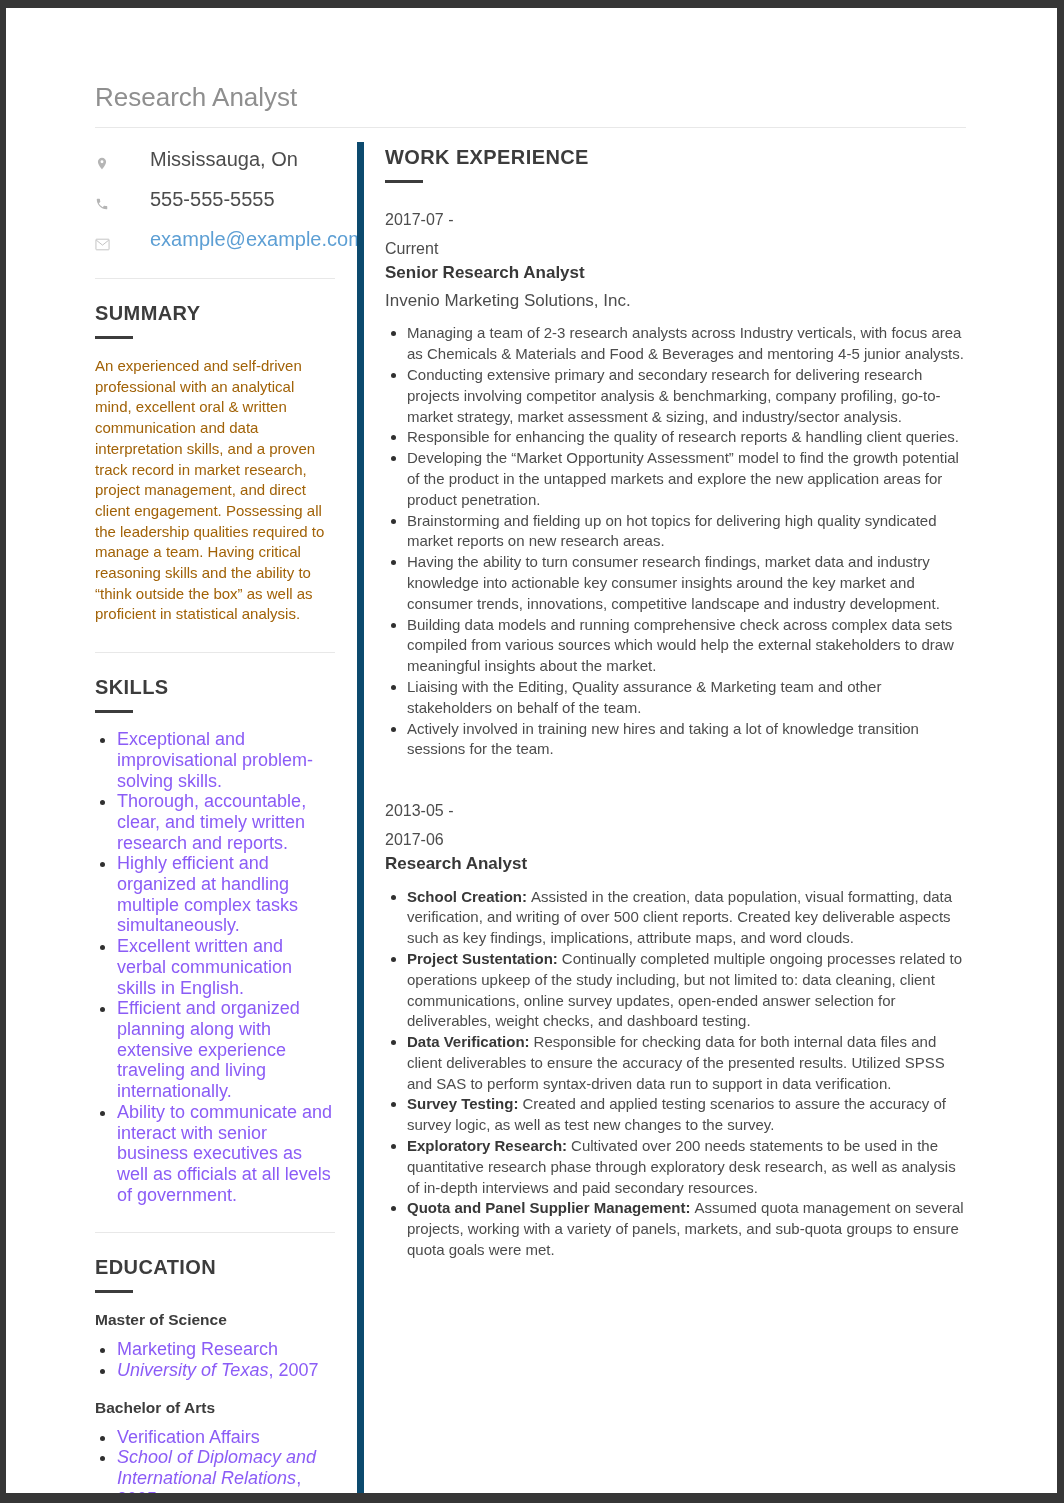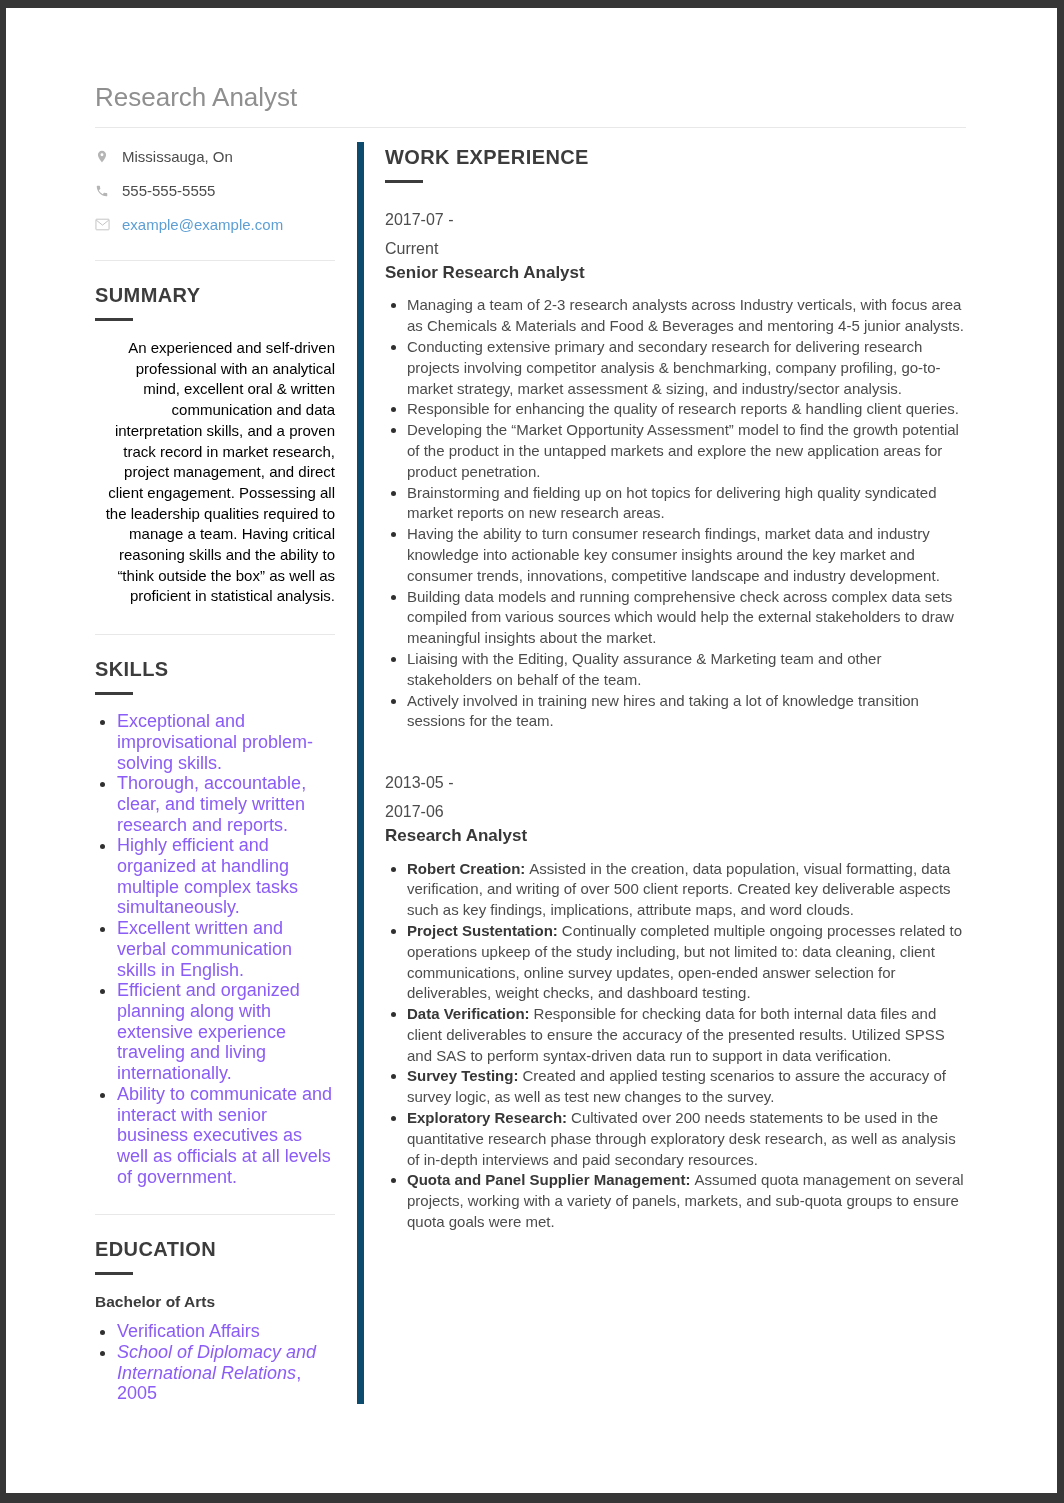--- a/index.html
+++ b/index.html
@@ -15,30 +15,30 @@
   }
   
   .name{font-size:46px;font-weight:300;color:#3f3f3f;margin:0;line-height:1.15;letter-spacing:0.5px;}
   .subtitle{font-size:26px;font-weight:300;color:#8f8f8f;margin-top:8px;}
   .header-rule{border:none;border-top:1px solid #e8e8e8;margin:14px 0 0 0;}
   
   .columns{display:flex;margin-top:14px;align-items:stretch;}
   .col-left{width:240px;flex:none;margin-right:22px;}
   .col-right{flex:1;border-left:7px solid #0c4a6e;padding-left:21px;min-width:0;}
   
-  .contact-row{display:flex;align-items:center;margin-top:6px;margin-bottom:17px;font-size:15px;color:#4c4c4c;}
+  .contact-row{display:flex;align-items:flex-end;margin-top:6px;margin-bottom:17px;font-size:20px;color:#4c4c4c;gap:28px;}
   .contact-row + .contact-row{margin-top:0;}
   .cicon{width:16px;flex:none;margin-right:11px;display:flex;align-items:center;}
   .cicon svg{display:block;}
   .email-text{color:#5d9fd4;text-decoration:none;cursor:pointer;}
   
   .section-rule{border:none;border-top:1px solid #e8e8e8;margin:27px 0 23px 0;}
   h2{font-size:20px;font-weight:700;color:#3c3c3c;margin:0;letter-spacing:0.4px;}
   .heading-bar{width:38px;height:3px;background:#3c3c3c;margin-top:11px;}
-  .summary-text{font-size:15px;line-height:20.7px;color:#000000;margin:17px 0 0 0;text-align:right;}
+  .summary-text{font-size:15px;line-height:20.7px;color:#a16207;margin:17px 0 0 0;}
   ul.dotlist{margin:16px 0 0 0;padding-left:22px;font-size:18px;line-height:20.7px;color:#8b5cf6;}
   ul.dotlist li::marker{color:#303030;}
   
   .degree-name{font-size:15.5px;font-weight:700;color:#3c3c3c;margin-top:18px;}
   .degree ul.dotlist{margin-top:10px;}
   .degree-school{font-style:italic;}
   
   .we-heading{margin-top:4px;}
   .job{display:flex;margin-top:22px;flex-direction:column;}
   .job + .job{margin-top:36px;}
@@ -115,20 +115,27 @@
 
           <li>Ability to communicate and interact with senior business executives as well as officials at all levels of government.</li>
 
       </ul>
 
       <hr class="section-rule">
 
       <h2>EDUCATION</h2>
       <div class="heading-bar"></div>
 
+        <div class="degree">
+          <div class="degree-name">Master of Science</div>
+          <ul class="dotlist">
+            <li>Marketing Research</li>
+            <li><span class="degree-school">University of Texas</span><span>, 2007</span></li>
+          </ul>
+        </div>
 
         <div class="degree">
           <div class="degree-name">Bachelor of Arts</div>
           <ul class="dotlist">
             <li>Verification Affairs</li>
             <li><span class="degree-school">School of Diplomacy and International Relations</span><span>, 2005</span></li>
           </ul>
         </div>
 
     </div>
@@ -138,20 +145,21 @@
       <h2 class="we-heading">WORK EXPERIENCE</h2>
       <div class="heading-bar"></div>
 
         <div class="job">
           <div class="job-dates">
             <div>2017-07 -</div>
             <div>Current</div>
           </div>
           <div class="job-body">
             <div class="job-title">Senior Research Analyst</div>
+            <div class="job-company">Invenio Marketing Solutions, Inc.</div>
             <ul class="job-bullets">
 
                 <li><span class="lead"></span><span>Managing a team of  2-3 research analysts across Industry verticals, with focus area as Chemicals &amp; Materials and Food &amp; Beverages and mentoring 4-5 junior analysts.</span></li>
 
                 <li><span class="lead"></span><span>Conducting extensive primary and secondary research for delivering research projects involving competitor analysis &amp; benchmarking, company profiling, go-to-market strategy, market assessment &amp; sizing, and industry/sector analysis.</span></li>
 
                 <li><span class="lead"></span><span>Responsible for enhancing the quality of research reports &amp; handling client queries.</span></li>
 
                 <li><span class="lead"></span><span>Developing the “Market Opportunity Assessment” model to find the growth potential of the product in the untapped markets and explore the new application areas for product penetration.</span></li>
 
@@ -171,21 +179,21 @@
 
         <div class="job">
           <div class="job-dates">
             <div>2013-05 -</div>
             <div>2017-06</div>
           </div>
           <div class="job-body">
             <div class="job-title">Research Analyst</div>
             <ul class="job-bullets">
 
-                <li><span class="lead">Robert Creation:</span><span>Assisted in the creation, data population, visual formatting, data verification, and writing of over 500 client reports. Created key deliverable aspects such as key findings, implications, attribute maps, and word clouds.</span></li>
+                <li><span class="lead">School Creation:</span><span>Assisted in the creation, data population, visual formatting, data verification, and writing of over 500 client reports. Created key deliverable aspects such as key findings, implications, attribute maps, and word clouds.</span></li>
 
                 <li><span class="lead">Project Sustentation:</span><span>Continually completed multiple ongoing processes related to operations upkeep of the study including, but not limited to: data cleaning, client communications, online survey updates, open-ended answer selection for deliverables, weight checks, and dashboard testing.</span></li>
 
                 <li><span class="lead">Data Verification:</span><span>Responsible for checking data for both internal data files and client deliverables to ensure the accuracy of the presented results. Utilized SPSS and SAS to perform syntax-driven data run to support in data verification.</span></li>
 
                 <li><span class="lead">Survey Testing:</span><span>Created and applied testing scenarios to assure the accuracy of survey logic, as well as test new changes to the survey.</span></li>
 
                 <li><span class="lead">Exploratory Research:</span><span>Cultivated over 200 needs statements to be used in the quantitative research phase through exploratory desk research, as well as analysis of in-depth interviews and paid secondary resources.</span></li>
 
                 <li><span class="lead">Quota and Panel Supplier Management:</span><span>Assumed quota management on several projects, working with a variety of panels, markets, and sub-quota groups to ensure quota goals were met.</span></li>

